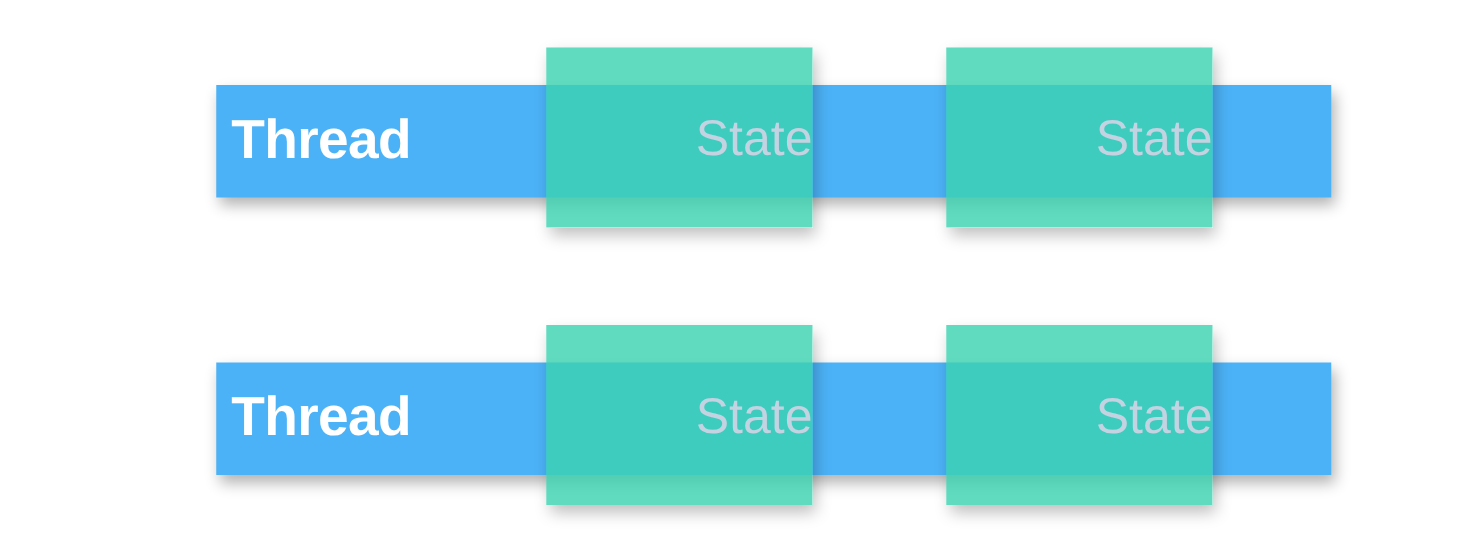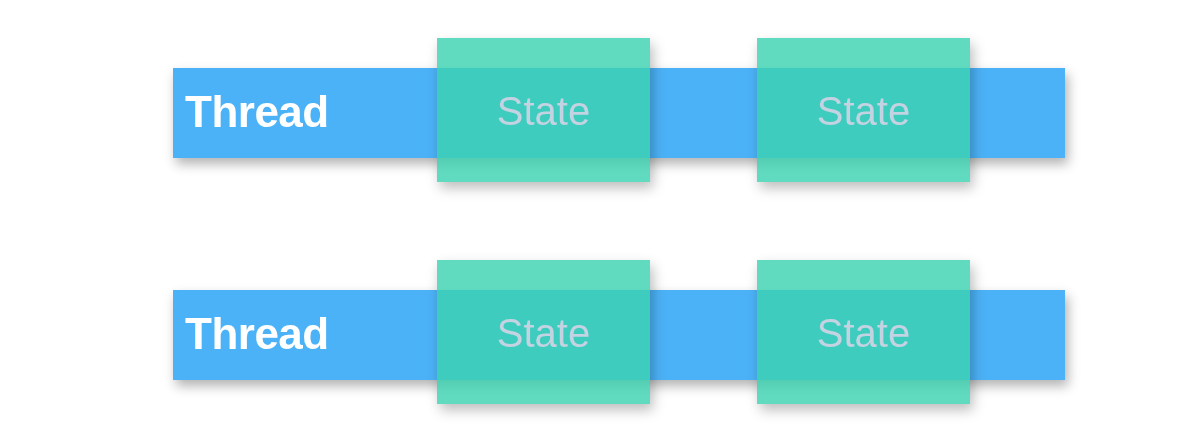--- a/index.html
+++ b/index.html
@@ -50,21 +50,21 @@
   
   .state-box {
     position: absolute;
     width: 213px;
     height: 144px;
     background: rgba(58, 210, 175, 0.80);
     box-shadow: 3px 6px 12px rgba(0, 0, 0, 0.26);
     z-index: 2;
     display: flex;
     align-items: center;
-    justify-content: center;
+    justify-content: flex-end;
   }
   .state-label {
     color: #c3d3e1;
     font-size: 40px;
     font-weight: normal;
     line-height: 1;
     white-space: nowrap;
     position: relative;
     top: 1px;
   }

